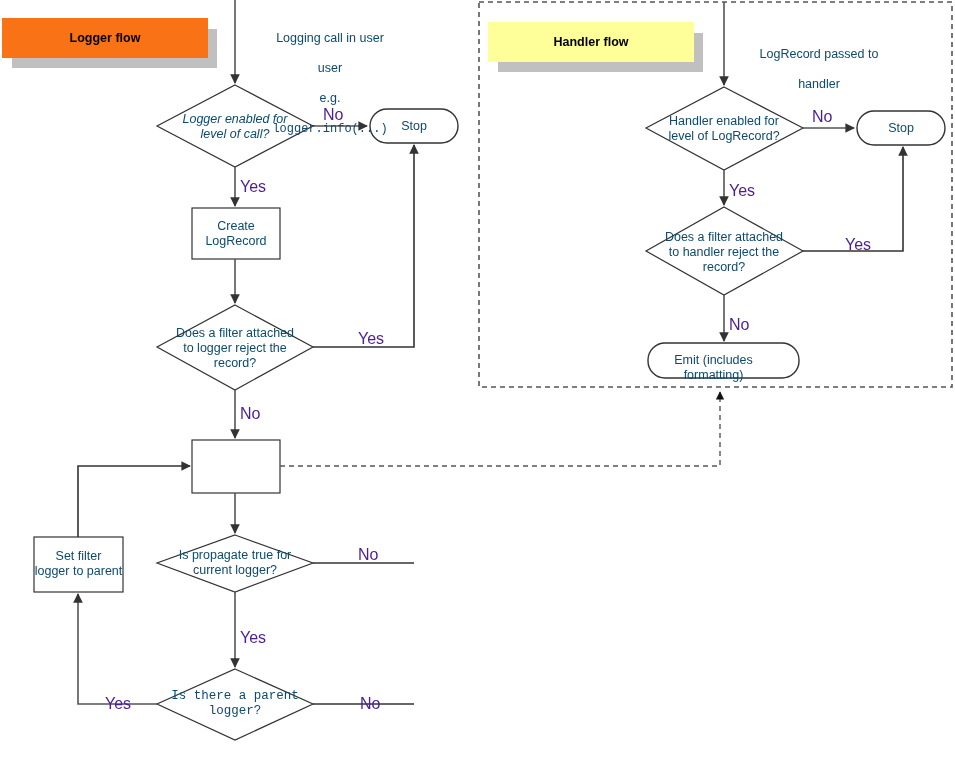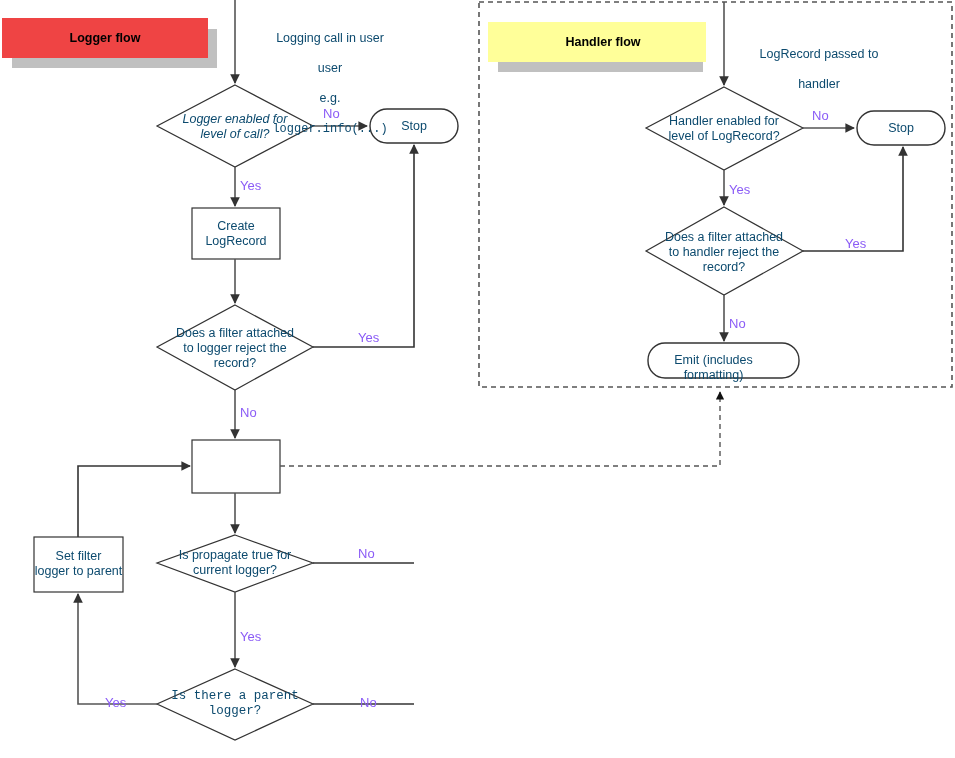--- a/index.html
+++ b/index.html
@@ -42,22 +42,22 @@
     font-size: 12.5px;
     color: #0c4a6e;
     text-align: center;
     line-height: 15px;
     z-index: 6;
     pointer-events: none;
     white-space: pre-line;
   }
   .edge-label {
     position: absolute;
-    font-size: 13px;
-    color: #8b5cf6;
+    font-size: 16px;
+    color: #4c1d95;
     text-align: center;
     z-index: 6;
     white-space: nowrap;
   }
   .mono {
     font-family: "Liberation Mono", monospace;
     font-size: 12px;
     margin-top: 48px;
   }
 </style>
@@ -133,26 +133,26 @@
     <polygon points="724,207 803,251 724,295 646,251" fill="#ffffff" stroke="#333333" stroke-width="1.2"></polygon>
 
     <path d="M 803 251 L 903 251 L 903 147" stroke="#333333" stroke-width="1.6" fill="none" marker-end="url(#arrow)"></path>
 
     <path d="M 724 295 L 724 341" stroke="#555555" stroke-width="1.6" fill="none" marker-end="url(#arrow)"></path>
 
     <rect x="648" y="343" width="151" height="35" rx="17" ry="17" fill="#ffffff" stroke="#333333" stroke-width="1.4"></rect>
   </svg>
 
   <div class="banner-shadow" style="left:12px; top:29px; width:205px; height:39px;"></div>
-  <div class="banner" style="left:2px; top:18px; width:206px; height:40px; background:#ef4444;">
+  <div class="banner" style="left:2px; top:18px; width:206px; height:40px; background:#f97316;">
     <span>Logger flow</span>
   </div>
 
   <div class="banner-shadow" style="left:498px; top:33px; width:205px; height:39px;"></div>
-  <div class="banner" style="left:488px; top:22px; width:206px; height:40px; background:#ffff99;padding-left:12px;">
+  <div class="banner" style="left:488px; top:22px; width:206px; height:40px; background:#ffff99;">
     <span>Handler flow</span>
   </div>
 
   <div class="node-label" style="left:240px; top:16px; width:180px; text-align:center;">
     <span>Logging call in user</span><br>
     <span>user</span><br>
     <span>e.g.</span><br>
     <span class="mono">logger.info(...)</span>
   </div>
 

